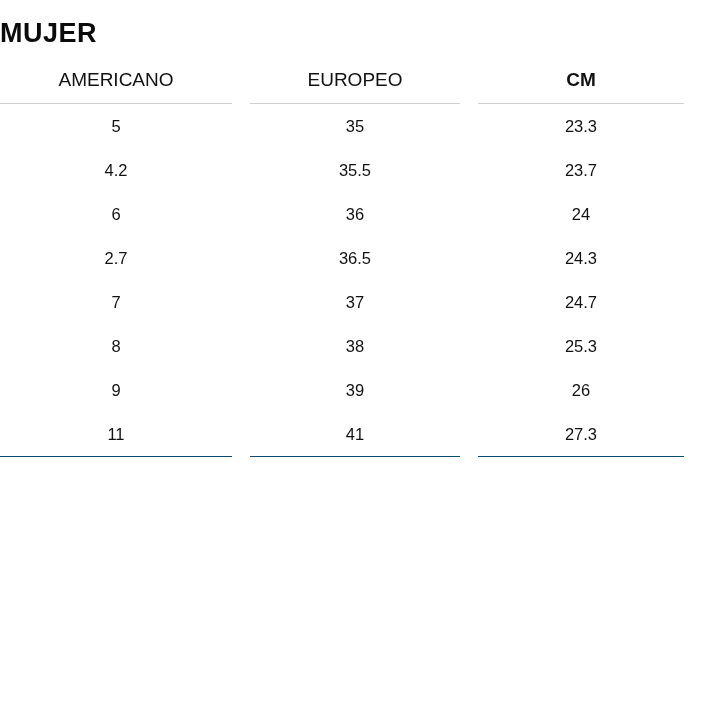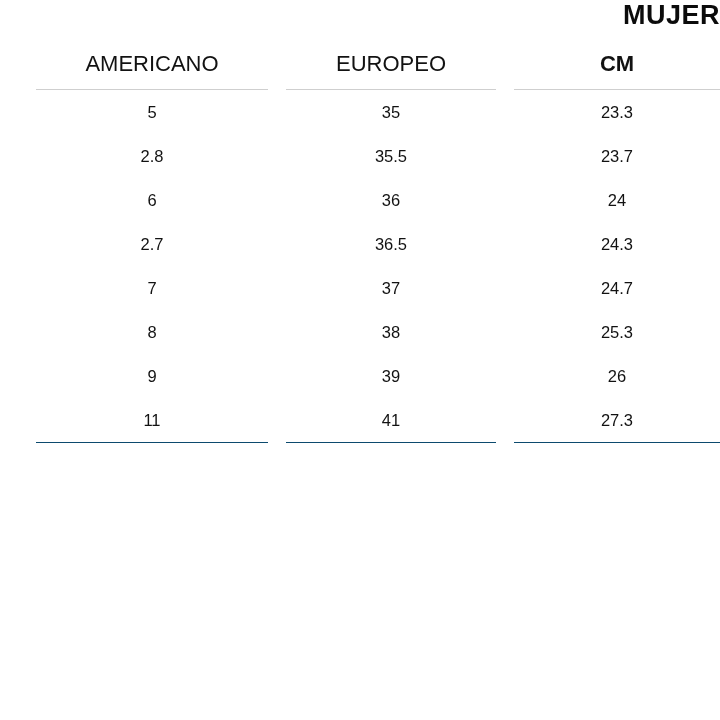--- a/index.html
+++ b/index.html
@@ -13,37 +13,38 @@
     font-family: "Liberation Sans", sans-serif;
     color: #111111;
     overflow: hidden;
   }
   .page {
     width: 720px;
     height: 545px;
     box-sizing: border-box;
     display: flex;
     flex-direction: column;
-    align-items: flex-end;
+    align-items: flex-start;
+    padding-top: 18px;
   }
   .title {
     font-size: 27px;
     font-weight: bold;
     letter-spacing: 0.5px;
     color: #0b0b0b;
     margin-bottom: 14px;
     text-align: center;
   }
   table.size-table {
     border-collapse: collapse;
     width: 648px;
     table-layout: fixed;
   }
   table.size-table th {
-    font-size: 22px;
+    font-size: 19px;
     font-weight: normal;
     color: #121212;
     text-align: center;
     padding: 6px 0 12px 0;
     border-bottom: 1px solid #cfcfcf;
   }
   table.size-table th.col-am { width: 232px; }
   table.size-table th.col-eu { width: 210px; }
   table.size-table th.col-cm { width: 206px; font-weight: bold; }
 
@@ -86,21 +87,21 @@
     </thead>
     <tbody>
       <tr>
         <td>5</td>
         <td class="gap"></td>
         <td>35</td>
         <td class="gap"></td>
         <td>23.3</td>
       </tr>
       <tr>
-        <td>2.8</td>
+        <td>4.2</td>
         <td class="gap"></td>
         <td>35.5</td>
         <td class="gap"></td>
         <td>23.7</td>
       </tr>
       <tr>
         <td>6</td>
         <td class="gap"></td>
         <td>36</td>
         <td class="gap"></td>

